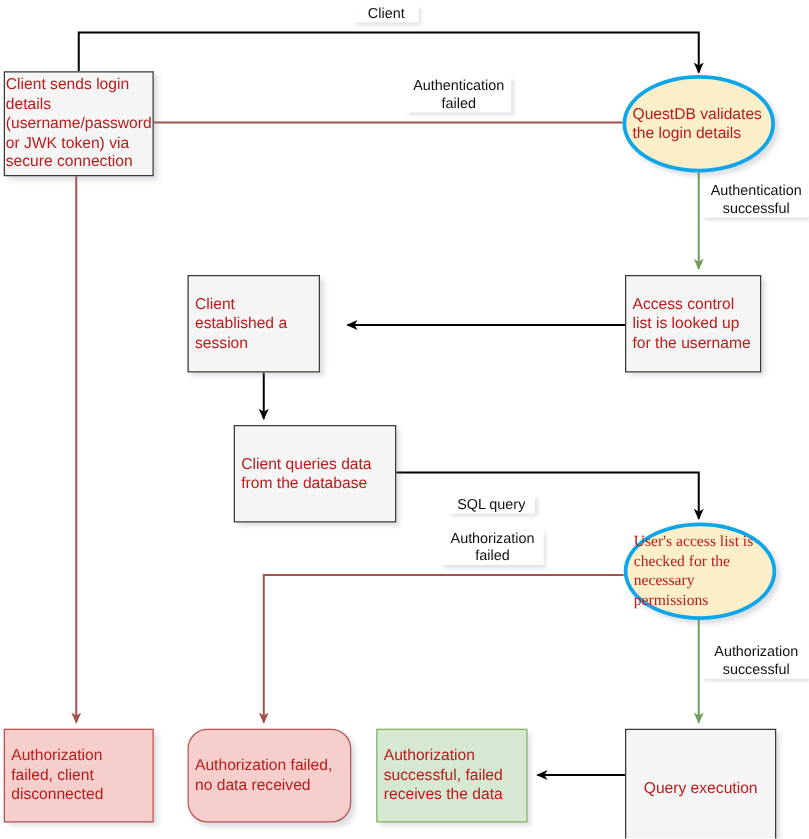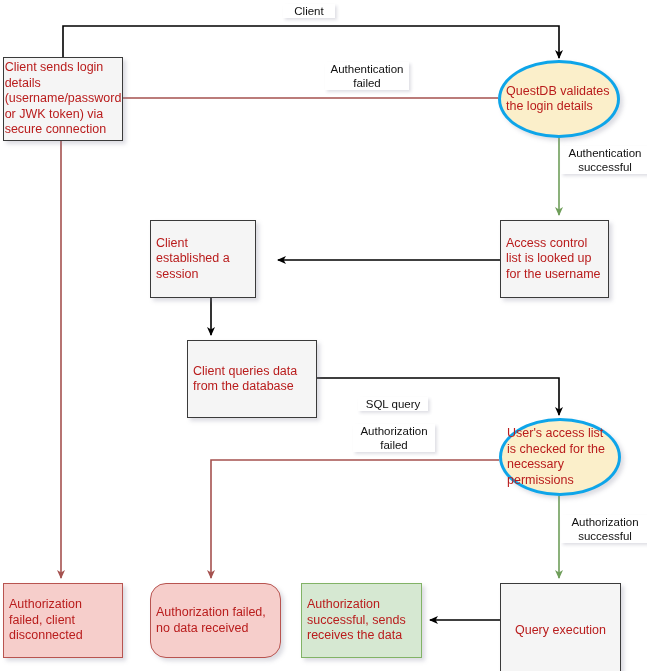--- a/index.html
+++ b/index.html
@@ -139,34 +139,34 @@
   </div>
 
   <div class="node node-rect" style="left:150px; top:220px; width:106px; height:78px;">
     <span>Client established a session</span>
   </div>
 
   <div class="node node-rect" style="left:166px; top:340px; width:130px; height:78px;margin-left:21px;">
     <span>Client queries data from the database</span>
   </div>
 
-  <div class="node node-ellipse" style="left:499px; top:418px; width:122px; height:78px;">
+  <div class="node node-ellipse" style="left:499px; top:418px; width:122px; height:78px;font-family:Liberation Serif, serif;">
     <span>User's access list is checked for the necessary permissions</span>
   </div>
 
   <div class="node node-red" style="left:3px; top:583px; width:120px; height:75px;">
     <span>Authorization failed, client disconnected</span>
   </div>
 
   <div class="node node-red" style="left:150px; top:583px; width:131px; height:75px;border-radius:16px;">
     <span>Authorization failed, no data received</span>
   </div>
 
   <div class="node node-green" style="left:301px; top:583px; width:121px; height:75px;">
-    <span>Authorization successful, sends receives the data</span>
+    <span>Authorization successful, failed receives the data</span>
   </div>
 
   <div class="node node-rect" style="left:500px; top:583px; width:121px; height:96px;">
     <span>Query execution</span>
   </div>
 
   <div class="edge-label" style="left:283px; top:4px; width:48px;">Client</div>
 
   <div class="edge-label" style="left:325px; top:62px; width:80px;">Authentication
 failed</div>

